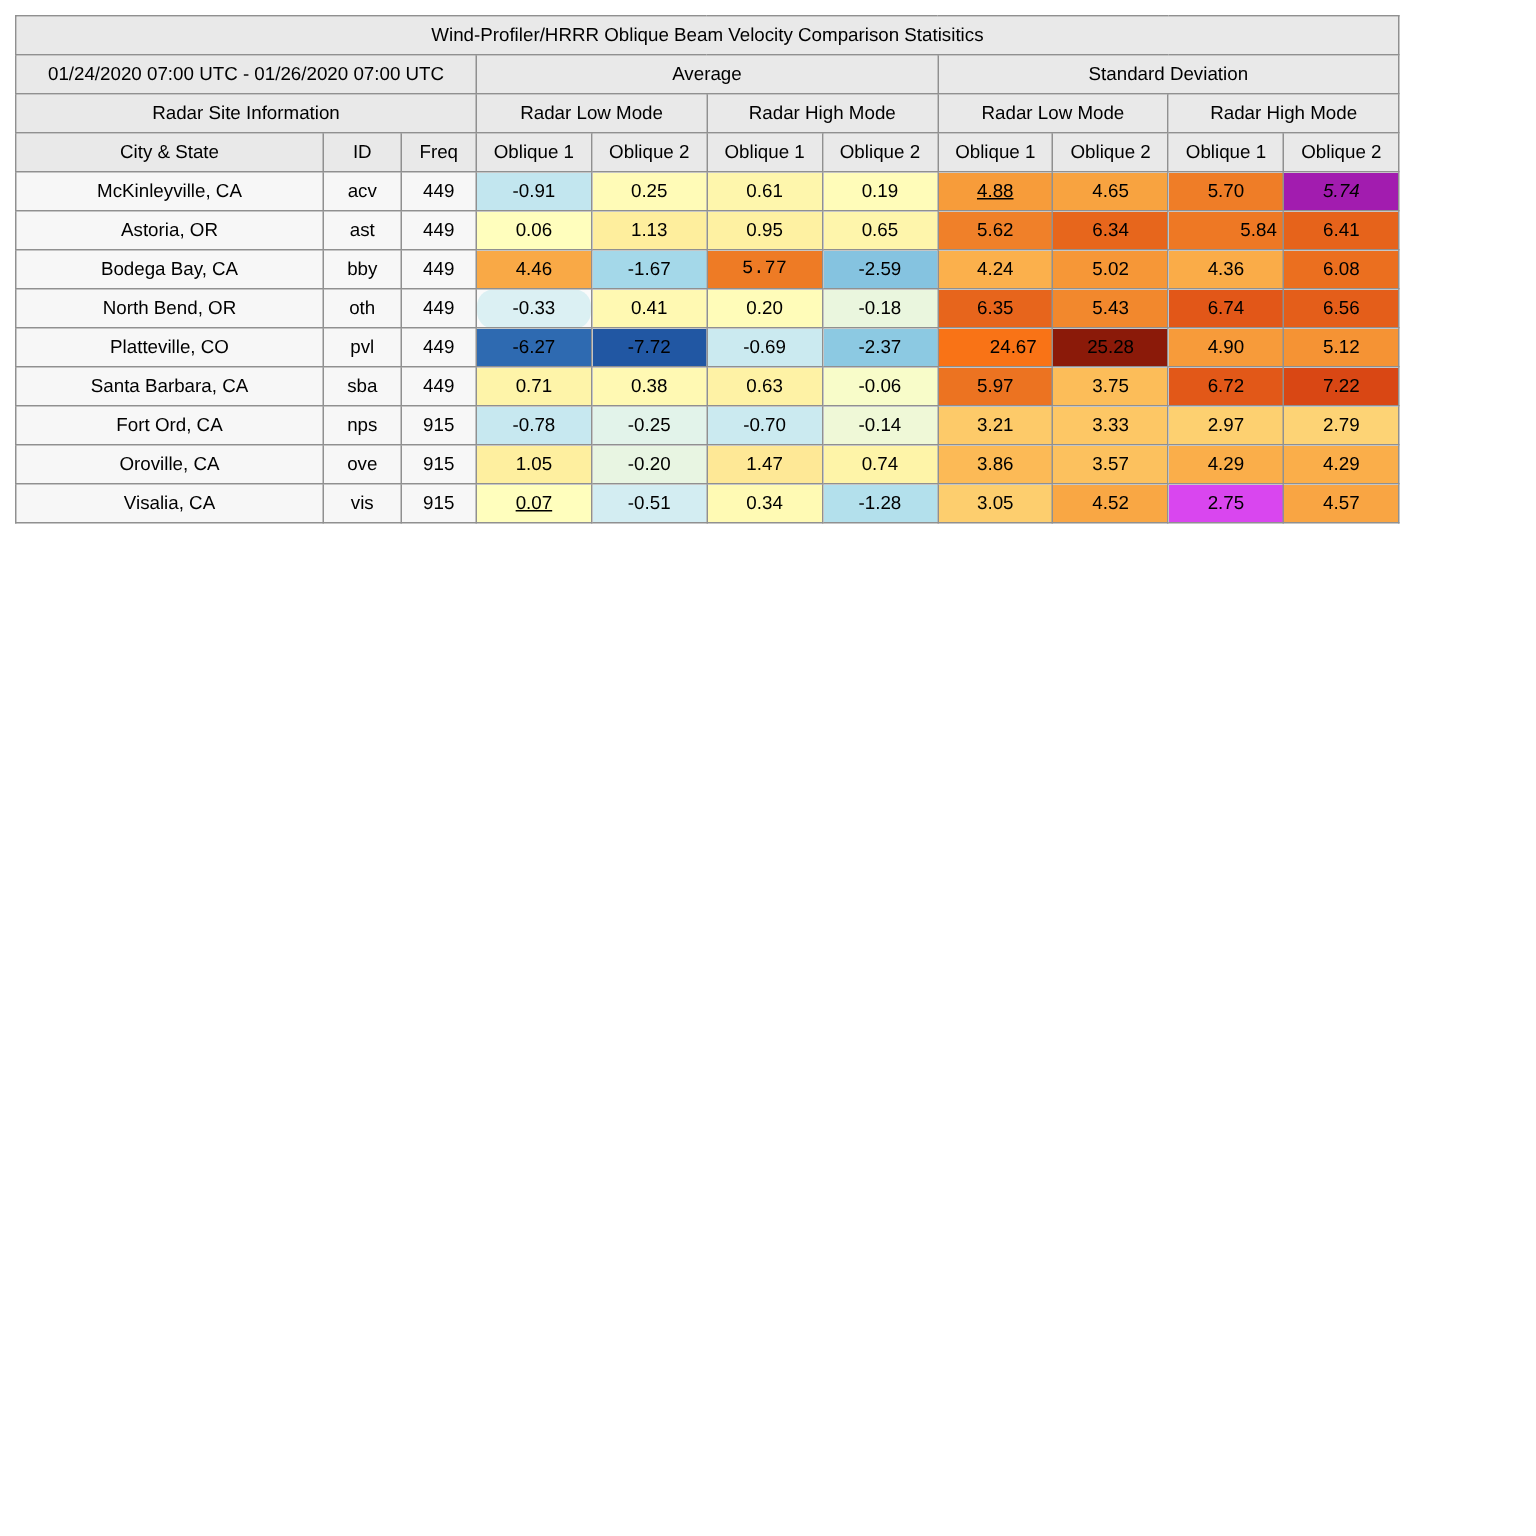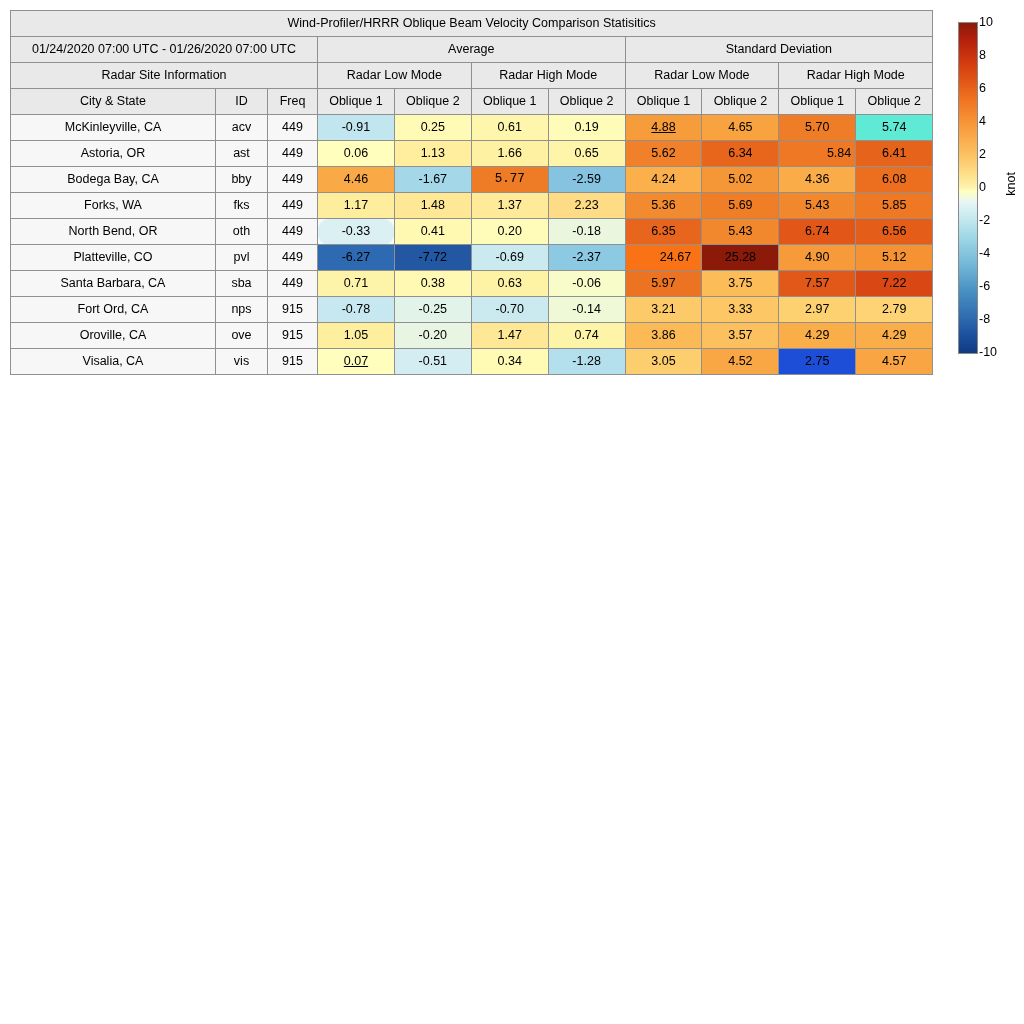--- a/index.html
+++ b/index.html
@@ -168,62 +168,49 @@
             <td class="sitecell">McKinleyville, CA</td>
             <td class="idcell">acv</td>
             <td class="freqcell">449</td>
             <td class="val" style="background: rgb(194, 230, 239);">-0.91</td>
             <td class="val" style="background: rgb(255, 251, 183);">0.25</td>
             <td class="val" style="background: rgb(254, 246, 172);">0.61</td>
             <td class="val" style="background: rgb(255, 252, 185);">0.19</td>
             <td class="val" style="background: rgb(247, 156, 58); text-decoration: underline;">4.88</td>
             <td class="val" style="background: rgb(248, 163, 64);">4.65</td>
             <td class="val" style="background: rgb(239, 125, 39);">5.70</td>
-            <td class="val" style="background: #5eead4;">5.74</td>
+            <td class="val" style="background: #a21caf; font-style: italic;">5.74</td>
           </tr>
           <tr>
             <td class="sitecell">Astoria, OR</td>
             <td class="idcell">ast</td>
             <td class="freqcell">449</td>
             <td class="val" style="background: rgb(255, 254, 189);">0.06</td>
             <td class="val" style="background: rgb(254, 238, 157);">1.13</td>
-            <td class="val" style="background: rgb(254, 241, 162);">1.66</td>
+            <td class="val" style="background: rgb(254, 241, 162);">0.95</td>
             <td class="val" style="background: rgb(254, 245, 171);">0.65</td>
             <td class="val" style="background: rgb(240, 128, 41);">5.62</td>
             <td class="val" style="background: rgb(231, 102, 28);">6.34</td>
             <td class="val" style="background: rgb(238, 120, 36); text-align: right;">5.84</td>
             <td class="val" style="background: rgb(230, 99, 27);">6.41</td>
           </tr>
           <tr>
             <td class="sitecell">Bodega Bay, CA</td>
             <td class="idcell">bby</td>
             <td class="freqcell">449</td>
             <td class="val" style="background: rgb(249, 169, 70);">4.46</td>
             <td class="val" style="background: rgb(164, 216, 233);">-1.67</td>
             <td class="val" style="background: rgb(238, 123, 37); font-family: Liberation Mono, monospace;">5.77</td>
             <td class="val" style="background: rgb(133, 195, 224);">-2.59</td>
             <td class="val" style="background: rgb(251, 176, 76);">4.24</td>
             <td class="val" style="background: rgb(246, 151, 55);">5.02</td>
             <td class="val" style="background: rgb(250, 172, 72);">4.36</td>
             <td class="val" style="background: rgb(235, 111, 31);">6.08</td>
           </tr>
           <tr>
-            <td class="sitecell">Forks, WA</td>
-            <td class="idcell">fks</td>
-            <td class="freqcell">449</td>
-            <td class="val" style="background: rgb(254, 237, 156);">1.17</td>
-            <td class="val" style="background: rgb(254, 232, 150);">1.48</td>
-            <td class="val" style="background: rgb(254, 234, 152);">1.37</td>
-            <td class="val" style="background: rgb(254, 220, 133);">2.23</td>
-            <td class="val" style="background: rgb(242, 138, 47);">5.36</td>
-            <td class="val" style="background: rgb(239, 126, 39);">5.69</td>
-            <td class="val" style="background: rgb(242, 136, 45);">5.43</td>
-            <td class="val" style="background: rgb(238, 120, 35);">5.85</td>
-          </tr>
-          <tr>
             <td class="sitecell">North Bend, OR</td>
             <td class="idcell">oth</td>
             <td class="freqcell">449</td>
             <td class="val" style="background: rgb(219, 240, 243); border-radius: 11px;">-0.33</td>
             <td class="val" style="background: rgb(255, 249, 178);">0.41</td>
             <td class="val" style="background: rgb(255, 252, 185);">0.20</td>
             <td class="val" style="background: rgb(234, 246, 222);">-0.18</td>
             <td class="val" style="background: rgb(231, 101, 28);">6.35</td>
             <td class="val" style="background: rgb(242, 136, 45);">5.43</td>
             <td class="val" style="background: rgb(226, 87, 24);">6.74</td>
@@ -245,21 +232,21 @@
           <tr>
             <td class="sitecell">Santa Barbara, CA</td>
             <td class="idcell">sba</td>
             <td class="freqcell">449</td>
             <td class="val" style="background: rgb(254, 244, 169); margin-left: 28px;">0.71</td>
             <td class="val" style="background: rgb(255, 249, 179);">0.38</td>
             <td class="val" style="background: rgb(254, 242, 165);">0.63</td>
             <td class="val" style="background: rgb(248, 252, 201);">-0.06</td>
             <td class="val" style="background: rgb(236, 115, 33);">5.97</td>
             <td class="val" style="background: rgb(252, 189, 89);">3.75</td>
-            <td class="val" style="background: rgb(226, 88, 24);">7.57</td>
+            <td class="val" style="background: rgb(226, 88, 24);">6.72</td>
             <td class="val" style="background: rgb(217, 71, 20);">7.22</td>
           </tr>
           <tr>
             <td class="sitecell">Fort Ord, CA</td>
             <td class="idcell">nps</td>
             <td class="freqcell">915</td>
             <td class="val" style="background: rgb(199, 232, 240);">-0.78</td>
             <td class="val" style="background: rgb(226, 243, 234);">-0.25</td>
             <td class="val" style="background: rgb(203, 234, 240);">-0.70</td>
             <td class="val" style="background: rgb(239, 248, 215);">-0.14</td>
@@ -284,38 +271,21 @@
           <tr>
             <td class="sitecell">Visalia, CA</td>
             <td class="idcell">vis</td>
             <td class="freqcell">915</td>
             <td class="val" style="background: rgb(255, 254, 189); text-decoration: underline;">0.07</td>
             <td class="val" style="background: rgb(211, 237, 242);">-0.51</td>
             <td class="val" style="background: rgb(255, 250, 180);">0.34</td>
             <td class="val" style="background: rgb(179, 224, 236);">-1.28</td>
             <td class="val" style="background: rgb(253, 206, 110);">3.05</td>
             <td class="val" style="background: rgb(249, 167, 68);">4.52</td>
-            <td class="val" style="background: #1d4ed8;">2.75</td>
+            <td class="val" style="background: #d946ef;">2.75</td>
             <td class="val" style="background: rgb(249, 165, 67);">4.57</td>
           </tr>
         </tbody>
     </table>
   </div>
 
-  <div class="cbar-wrap">
-    <div class="cbar"></div>
-    <div class="cbar-ticks" id="cbar-ticks">
-        <div class="cbar-tick" style="top: 0px;">10</div>
-        <div class="cbar-tick" style="top: 33px;">8</div>
-        <div class="cbar-tick" style="top: 66px;">6</div>
-        <div class="cbar-tick" style="top: 99px;">4</div>
-        <div class="cbar-tick" style="top: 132px;">2</div>
-        <div class="cbar-tick" style="top: 165px;">0</div>
-        <div class="cbar-tick" style="top: 198px;">-2</div>
-        <div class="cbar-tick" style="top: 231px;">-4</div>
-        <div class="cbar-tick" style="top: 264px;">-6</div>
-        <div class="cbar-tick" style="top: 297px;">-8</div>
-        <div class="cbar-tick" style="top: 330px;">-10</div>
-      </div>
-    <div class="cbar-label">knot</div>
-  </div>
 
 </div>
 
 </body></html>

